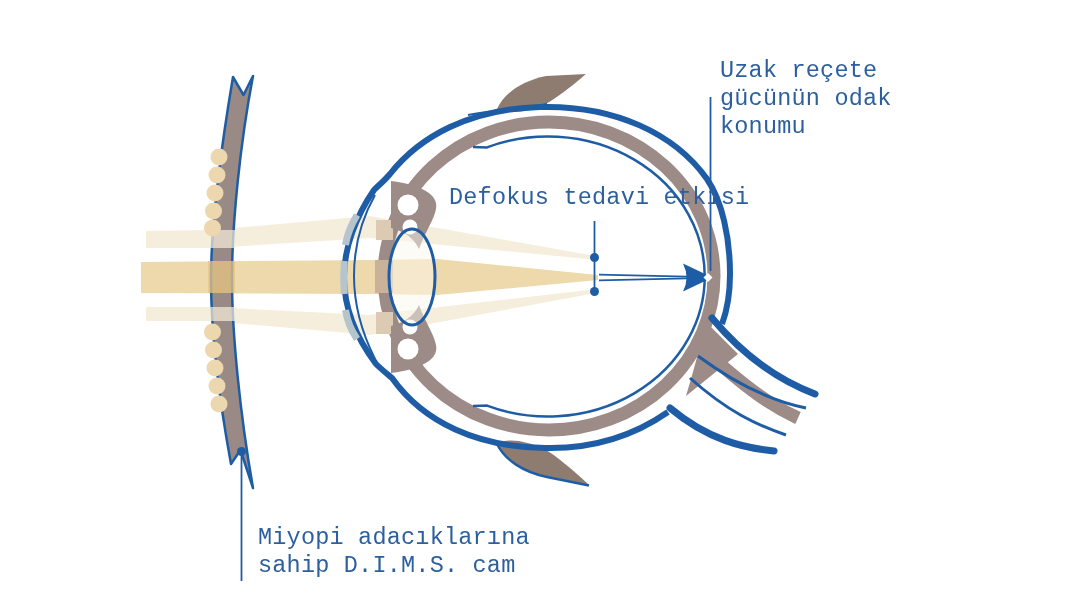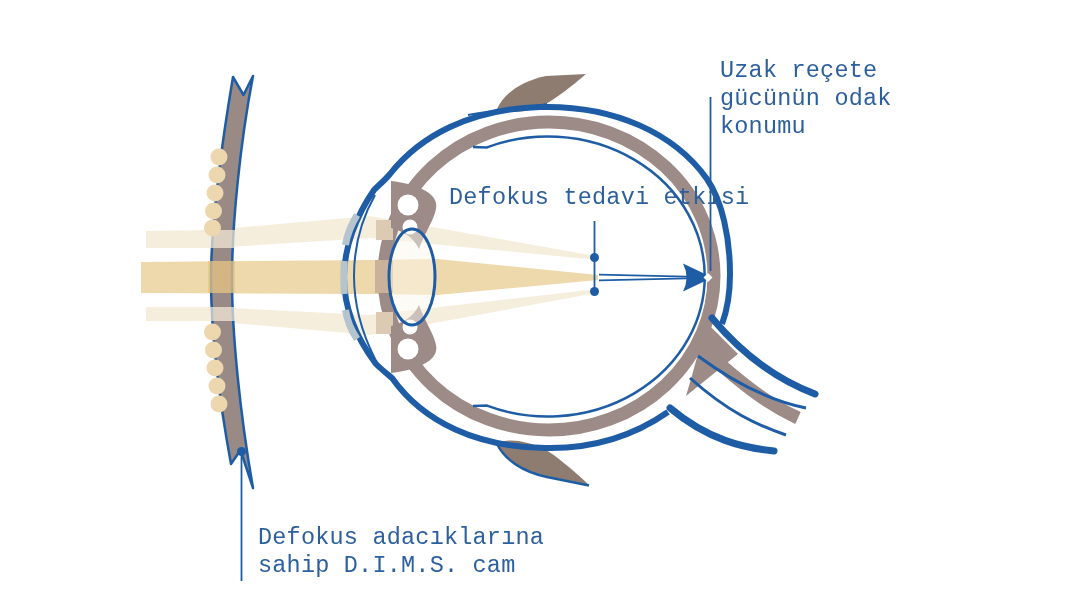--- a/index.html
+++ b/index.html
@@ -100,14 +100,14 @@
     <g>
       <path d="M599,250.7 L687,252.6" stroke="var(--outline-blue,#1e5da5)" stroke-width="1.7" fill="none"></path>
       <path d="M599,256.3 L687,254.4" stroke="var(--outline-blue,#1e5da5)" stroke-width="1.7" fill="none"></path>
       <path d="M683,239.5 L712.5,253.5 L683,267.5 Q690,253.5 683,239.5 Z" fill="var(--outline-blue,#1e5da5)"></path>
       <path d="M703.5,253.5 L708,249 L712.5,253.5 L708,258 Z" fill="#ffffff"></path>
     </g>
   </svg>
 
   <div class="label label-distance">Uzak reçete gücünün odak konumu</div>
   <div class="label label-treatment">Defokus tedavi etkisi</div>
-  <div class="label label-dims">Defokus adacıklarına sahip D.I.M.S. cam</div>
+  <div class="label label-dims">Miyopi adacıklarına sahip D.I.M.S. cam</div>
 </div>
 
 </body></html>

